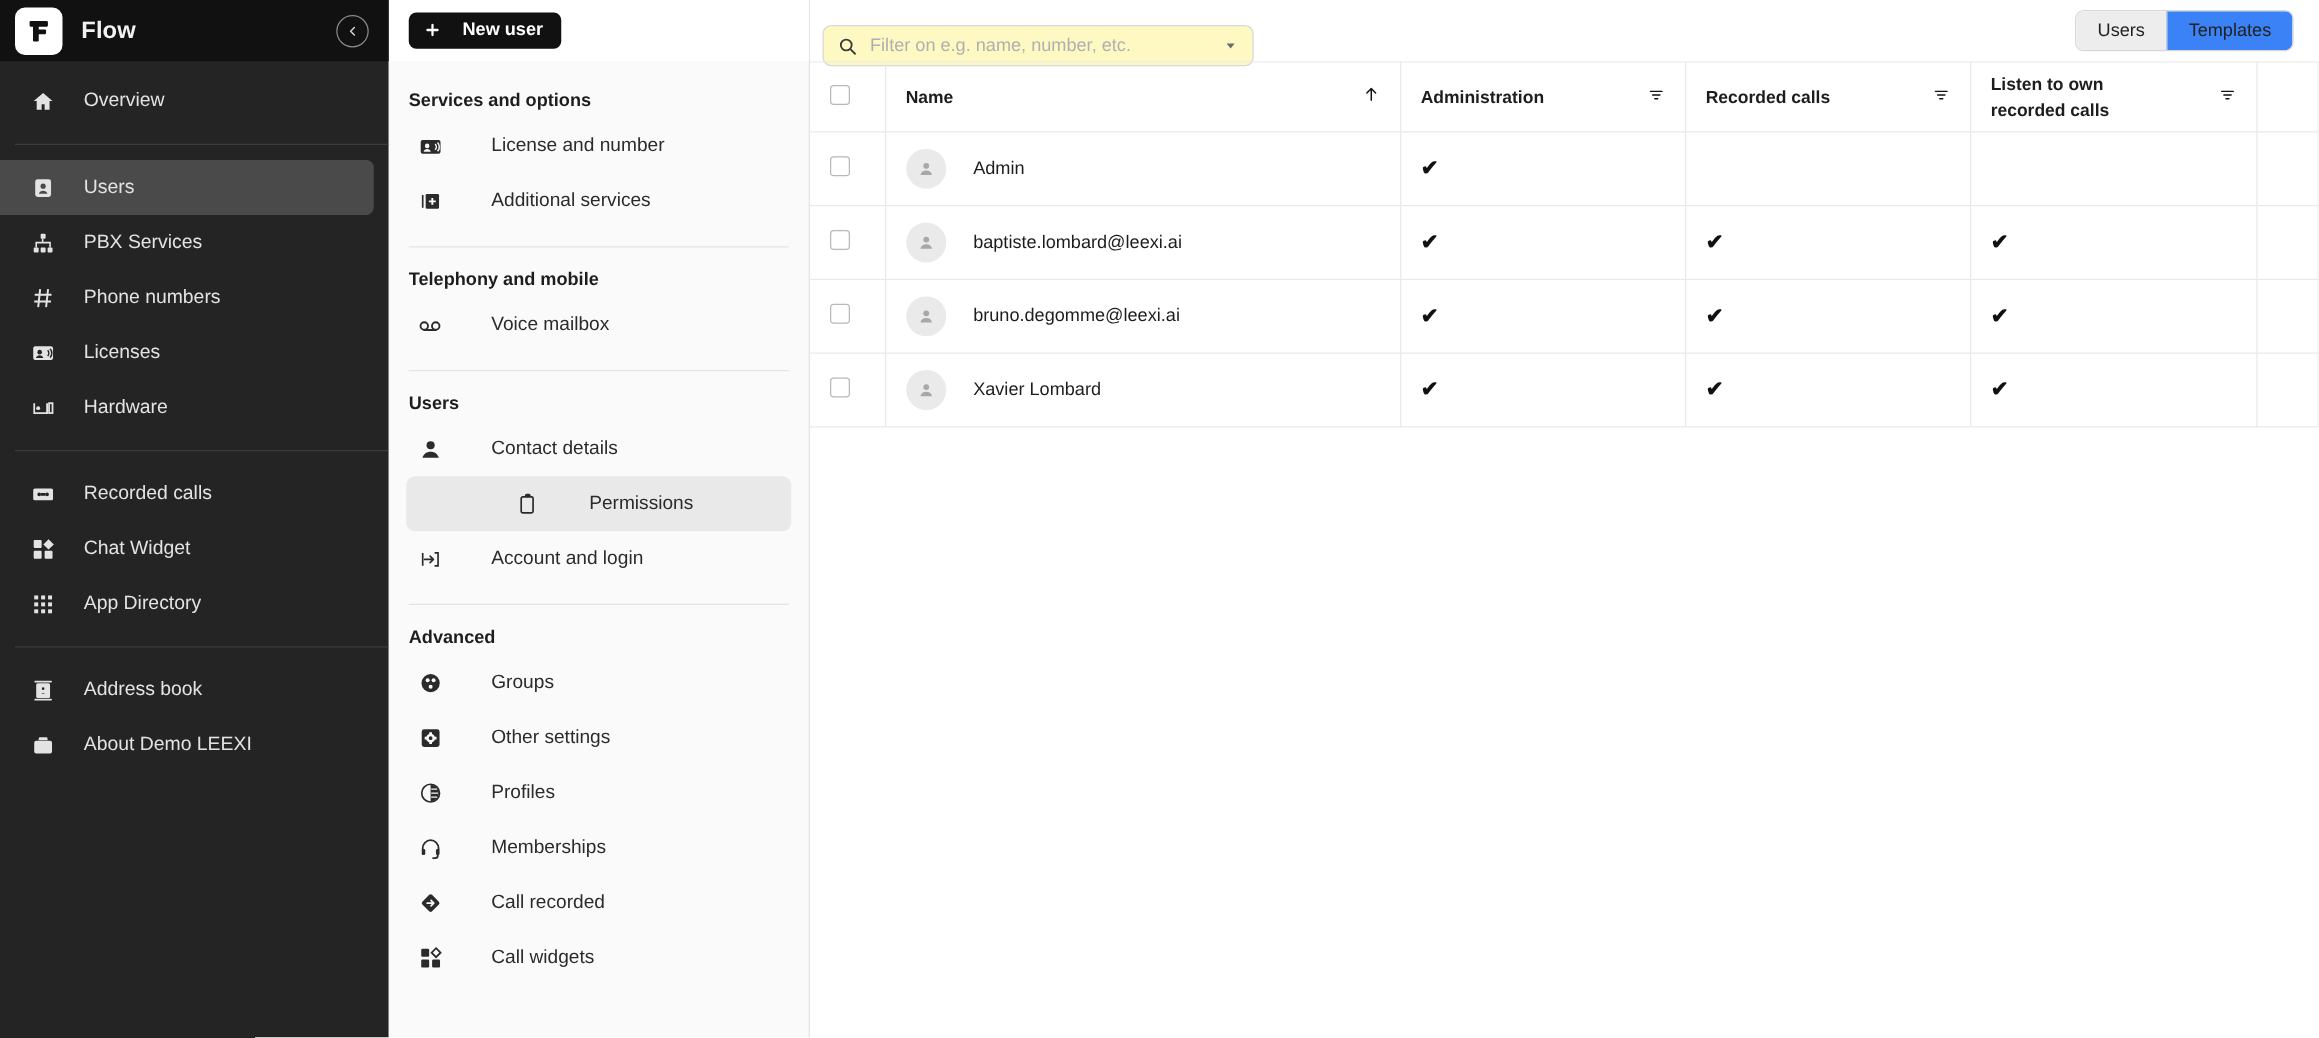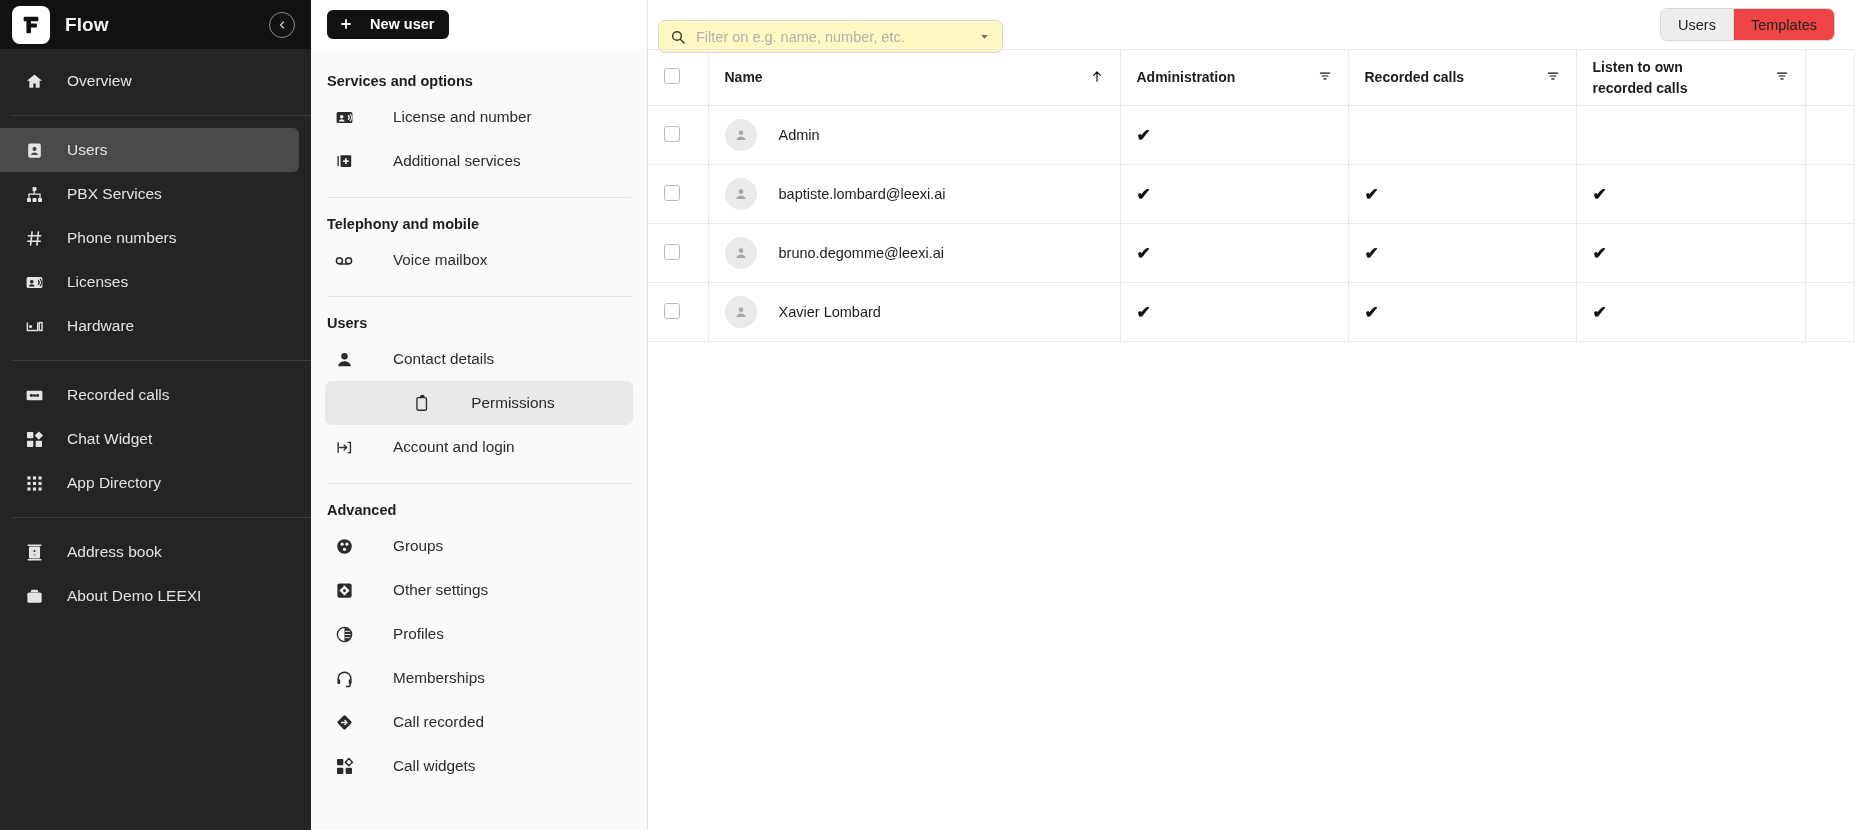--- a/index.html
+++ b/index.html
@@ -124,21 +124,21 @@
     width: 20px; height: 24px; display: flex;
     align-items: center; justify-content: center;
     cursor: pointer;
   }
   .seg {
     margin-left: auto; display: flex;
     border: 1px solid #d8d8d8; border-radius: 7px; overflow: hidden;
     height: 33px;
   }
   .seg button {
-    border: none; background: #ef4444; font-family: inherit;
+    border: none; background: #3b82f6; font-family: inherit;
     font-size: 14.5px; color: #222; padding: 0 17px;
     cursor: pointer; height: 100%;
   }
   .seg button.on { background: #ededed; }
   .seg button + button { border-left: 1px solid #d8d8d8; }
 
   
   .tbl-wrap { flex: 1; overflow: hidden; }
   table.grid { border-collapse: collapse; width: 100%; table-layout: fixed; }
   table.grid th, table.grid td {

